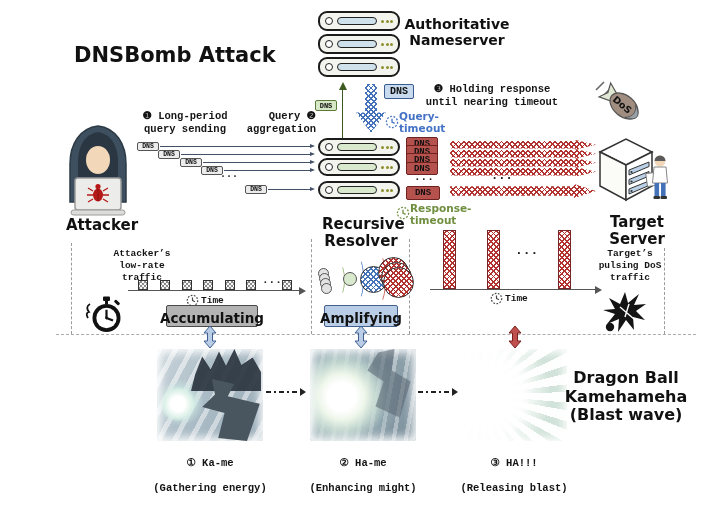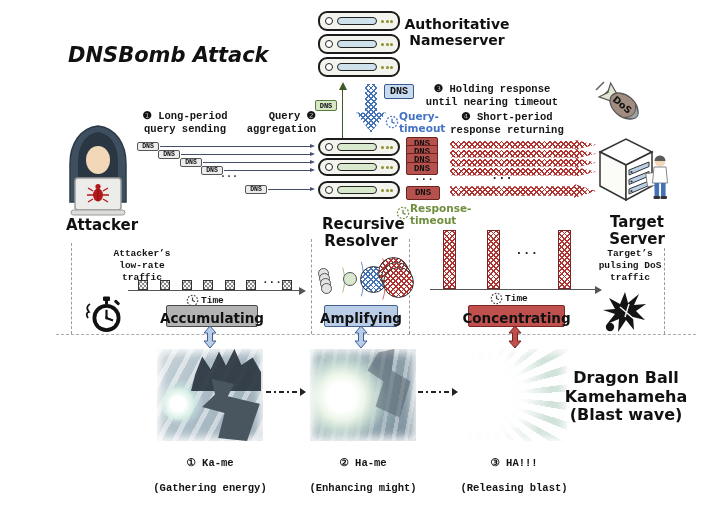--- a/index.html
+++ b/index.html
@@ -78,21 +78,21 @@
            font-size:10.5px;line-height:11.5px;white-space:pre-line;}
   .capline{position:absolute;width:100%;text-align:center;font-family:"Liberation Serif",serif;
            font-size:17px;color:#1a1a1a;}
   .capline .small{font-size:13px;}
 </style>
 </head>
 <body>
 
 <div class="stage">
 
-  <div class="hd" style="left:68px;top:43px;font-size:21px;font-style:italic;">DNSBomb Attack</div>
+  <div class="hd" style="left:74px;top:43px;font-size:21px;">DNSBomb Attack</div>
 
   <div class="server auth" style="left:318px;top:11px;">
     <span class="s-circle"></span>
     <span class="s-bar"></span>
     <span class="s-dots">
         <span class="s-dot"></span>
         <span class="s-dot"></span>
         <span class="s-dot"></span>
       </span>
   </div>
@@ -127,22 +127,20 @@
   <div class="badge blue" style="left:384px;top:84px;">DNS</div>
   <div class="anno" style="left:416px;top:83px;width:152px;">❸ Holding response
 until nearing timeout</div>
 
   <svg class="abs" style="left:385px;top:115px;" width="14" height="14" viewBox="0 0 14 14">
     <circle cx="7" cy="7" r="5.6" fill="#fff" stroke="#4472c4" stroke-width="1.3" stroke-dasharray="1.8 1.6"></circle>
     <path d="M7 3.8 V7 L9.6 8.3" stroke="#4472c4" stroke-width="1.3" fill="none"></path>
   </svg>
   <div class="timeout" style="left:399px;top:111px;color:#4472c4;">Query-
 timeout</div>
-  <div class="anno" style="left:444px;top:111px;width:126px;">❹ Short-period
-response returning</div>
 
   <div class="anno" style="left:136px;top:110px;width:98px;">❶ Long-period
 query sending</div>
   <svg class="abs" style="left:58px;top:122px;" width="80" height="96" viewBox="0 0 80 96">
     <path d="M40 4 C22 6 12 22 12 42 L12 80 L68 80 L68 42 C68 22 58 6 40 4 Z" fill="#3e5060" stroke="#2c3a46" stroke-width="1.5"></path>
     <path d="M40 10 C27 12 20 24 20 40 L20 60 L60 60 L60 40 C60 24 53 12 40 10 Z" fill="#2a3742"></path>
     <ellipse cx="40" cy="38" rx="12" ry="14" fill="#f2d8b8"></ellipse>
     <rect x="17" y="56" width="46" height="32" rx="3" fill="#ececea" stroke="#9a9a9a" stroke-width="1.5"></rect>
     <g>
       <ellipse cx="40" cy="73" rx="5" ry="6.5" fill="#b51818"></ellipse>
@@ -322,23 +320,20 @@
   <div class="tower pat-red" style="left:487px;top:230px;"></div>
   <div class="dots" style="left:515px;top:243px;font-size:13px;">...</div>
   <div class="tower pat-red" style="left:558px;top:230px;"></div>
   <div class="tline" style="left:430px;top:289px;width:166px;"></div>
   <div class="tah" style="left:595px;top:286px;"></div>
   <svg class="abs" style="left:490px;top:292px;" width="13" height="13" viewBox="0 0 14 14">
     <circle cx="7" cy="7" r="5.6" fill="#fff" stroke="#444" stroke-width="1.3" stroke-dasharray="1.8 1.6"></circle>
     <path d="M7 3.8 V7 L9.6 8.3" stroke="#444" stroke-width="1.3" fill="none"></path>
   </svg>
   <div class="anno small" style="left:505px;top:293px;width:36px;text-align:left;">Time</div>
-  <div class="phase con" style="left:468px;top:305px;width:97px;">
-    <span>Concentrating</span>
-  </div>
   <svg class="abs" style="left:508px;top:326px;" width="14" height="22" viewBox="0 0 14 22">
     <path d="M7 0 L13 7 H9.5 V15 H13 L7 22 L1 15 H4.5 V7 H1 Z" fill="#c0504d" stroke="#78211f" stroke-width="1"></path>
   </svg>
 
   <div class="anno small" style="left:592px;top:248px;width:76px;">Target’s
 pulsing DoS
 traffic</div>
   <svg class="abs" style="left:601px;top:290px;" width="46" height="44" viewBox="0 0 46 44">
     <path d="M24 2 L27 13 L38 4 L33 15 L45 14 L35 21 L44 30 L32 27 L33 40 L25 30 L17 42 L18 29 L6 34 L14 24 L2 20 L14 19 L8 8 L19 14 Z" fill="#141414"></path>
     <path d="M19 17 L33 29 M28 14 L24 27" stroke="#fff" stroke-width="1.4" fill="none"></path>

